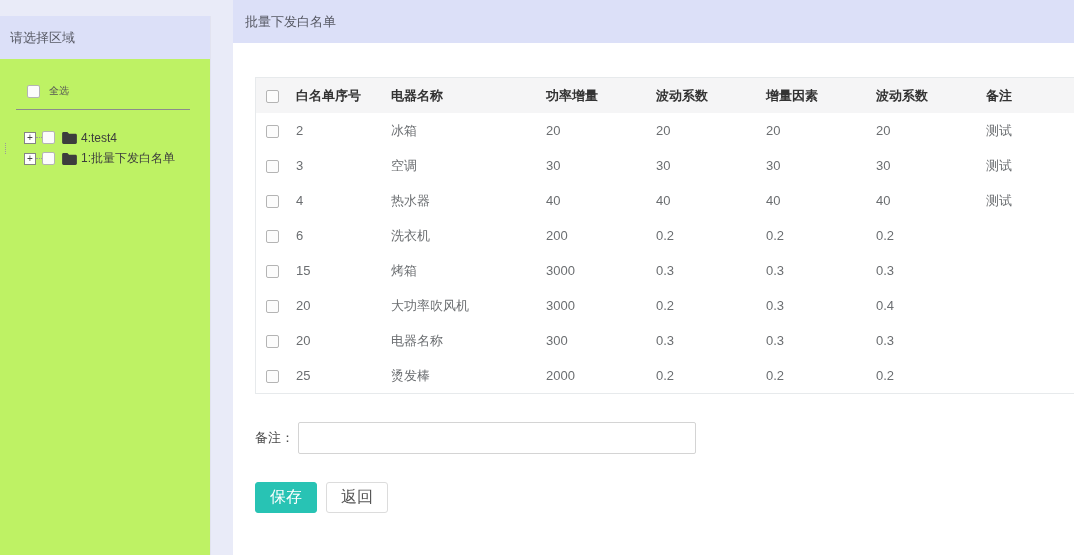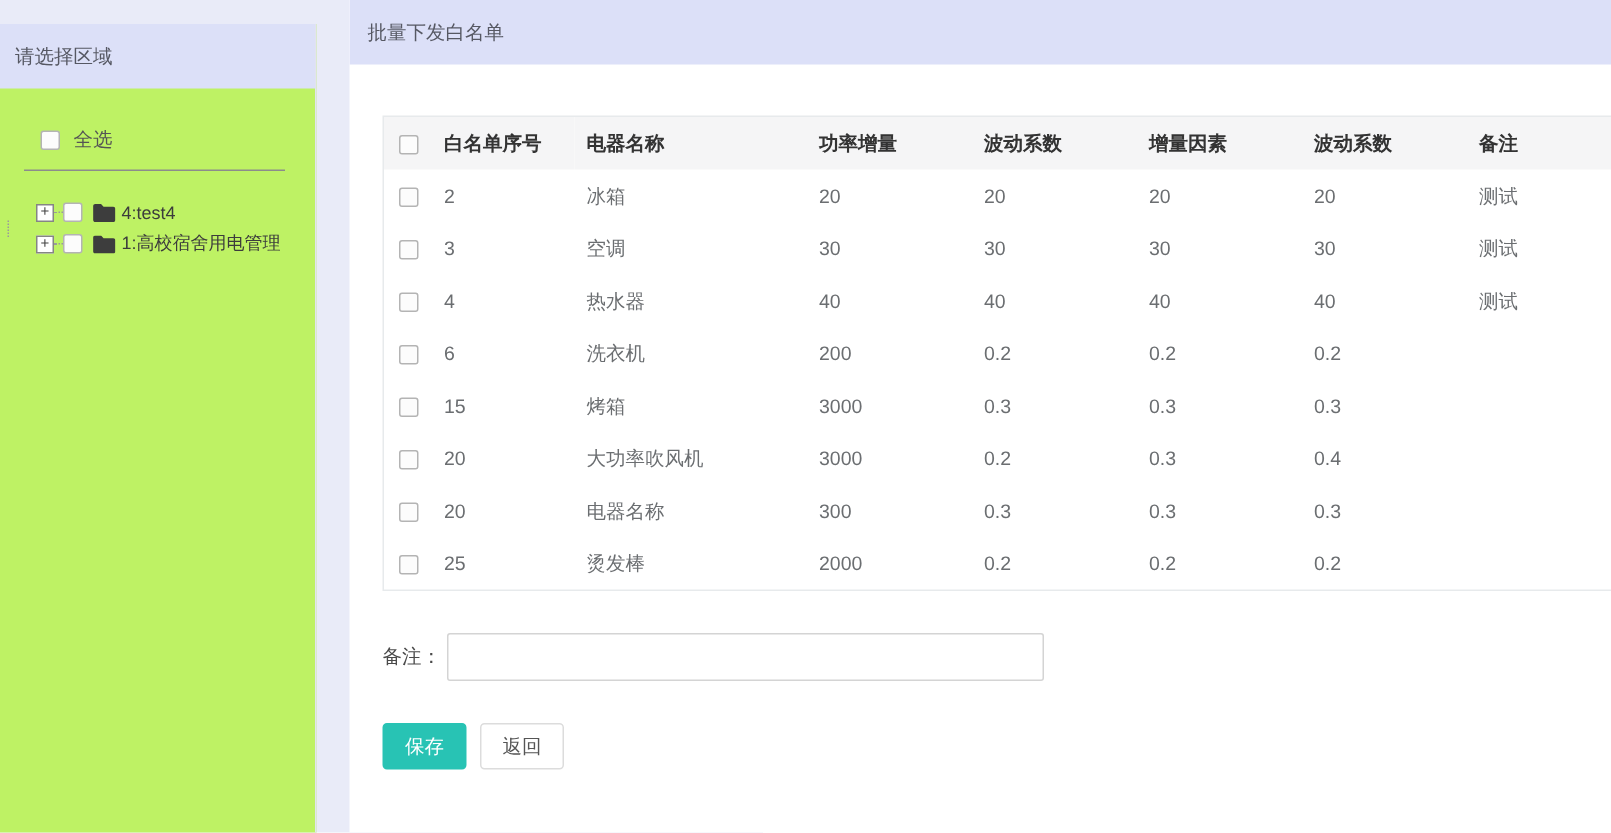--- a/index.html
+++ b/index.html
@@ -13,21 +13,21 @@
     height:43px; background:#dce0f8; display:flex; align-items:center;
     font-size:13px; color:#565863;
   }
   
   .sidebar{
     position:absolute; left:0; top:0; width:211px; height:555px;
     background:#bef264; border-right:1px solid #e2e3f0;margin-top:16px;
   }
   .sidebar .panel-header{ padding-left:10px; }
   .select-all{ margin:25px 0 0 27px; display:flex; align-items:center; }
-  .select-all label{ font-size:13px; color:#555; margin-left:9px; }
+  .select-all label{ font-size:10px; color:#555; margin-left:9px; }
   .divider{ margin:11px 20px 0 16px; border-top:1px solid #8c8c8c; }
   .tree{ margin-top:17px; padding-left:24px; position:relative; }
   .tree-vline{ position:absolute; left:5px; top:16px; height:11px; border-left:1px dotted #9a9a9a; }
   .tree-row{ display:flex; align-items:center; height:21px; }
   .plus-box{
     width:12px; height:12px; border:1px solid #858585; background:#fff;
     font-size:10px; line-height:10px; color:#444; text-align:center;
     display:inline-block; flex:0 0 12px; cursor:pointer;
   }
   .tree-dash{ width:6px; border-top:1px dotted #9a9a9a; flex:0 0 6px; }
@@ -61,21 +61,21 @@
   
   .remark-row{ margin-top:28px; display:flex; align-items:center; }
   .remark-row label{ font-size:13px; color:#4a4a4a; }
   .remark-input{
     margin-left:4px; width:398px; height:32px;
     border:1px solid #d4d4d4; border-radius:2px; background:#fff;
     font-size:13px; color:#555; padding:0 8px; outline:none;
   }
   .btn-row{ margin-top:28px; display:flex; align-items:center; }
   .btn{
-    height:31px; padding:0 14px; font-size:13px; border-radius:3px;
+    height:31px; padding:0 14px; font-size:16px; border-radius:3px;
     cursor:pointer; display:inline-flex; align-items:center;
   }
   .btn-save{ background:#28c3b4; border:1px solid #28c3b4; color:#fff; }
   .btn-back{ background:#fff; border:1px solid #dcdcdc; color:#555; margin-left:9px; }
 </style>
 </head>
 <body>
 
 <div class="sidebar">
   <div class="panel-header">请选择区域</div>
@@ -104,21 +104,21 @@
 
     <div class="tree-row">
       <span class="plus-box">+</span>
       <span class="tree-dash"></span>
       <input type="checkbox" style="">
       <span class="folder">
         <svg width="15" height="12" viewBox="0 0 16 13">
             <path d="M0 1.5C0 .7.7 0 1.5 0h4.2L7.5 2h7c.8 0 1.5.7 1.5 1.5v8c0 .8-.7 1.5-1.5 1.5h-13C.7 13 0 12.3 0 11.5z" fill="#3d3d3d"></path>
           </svg>
       </span>
-      <span class="tree-label">1:高校宿舍用电管理</span>
+      <span class="tree-label">1:批量下发白名单</span>
     </div>
   </div>
 </div>
 
 <div class="main">
   <div class="panel-header">批量下发白名单</div>
 
   <div class="main-content">
     <div class="table-wrap">
       <table>

